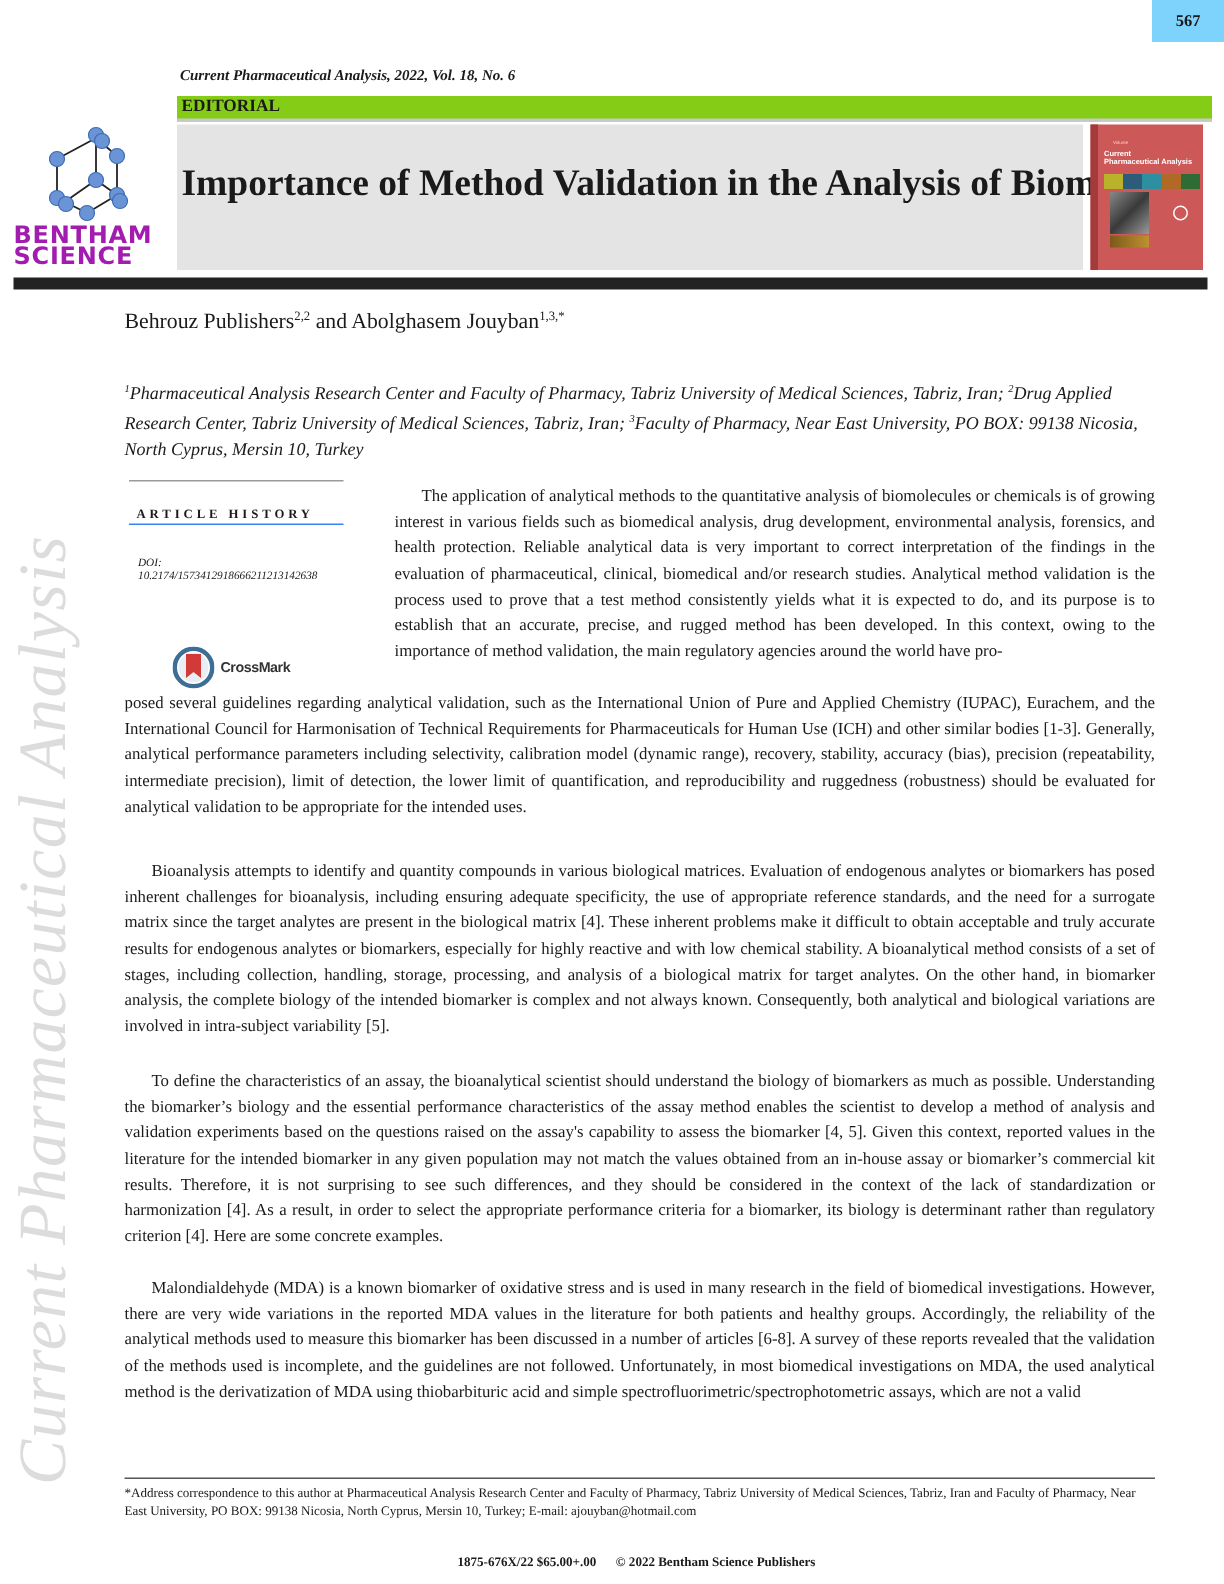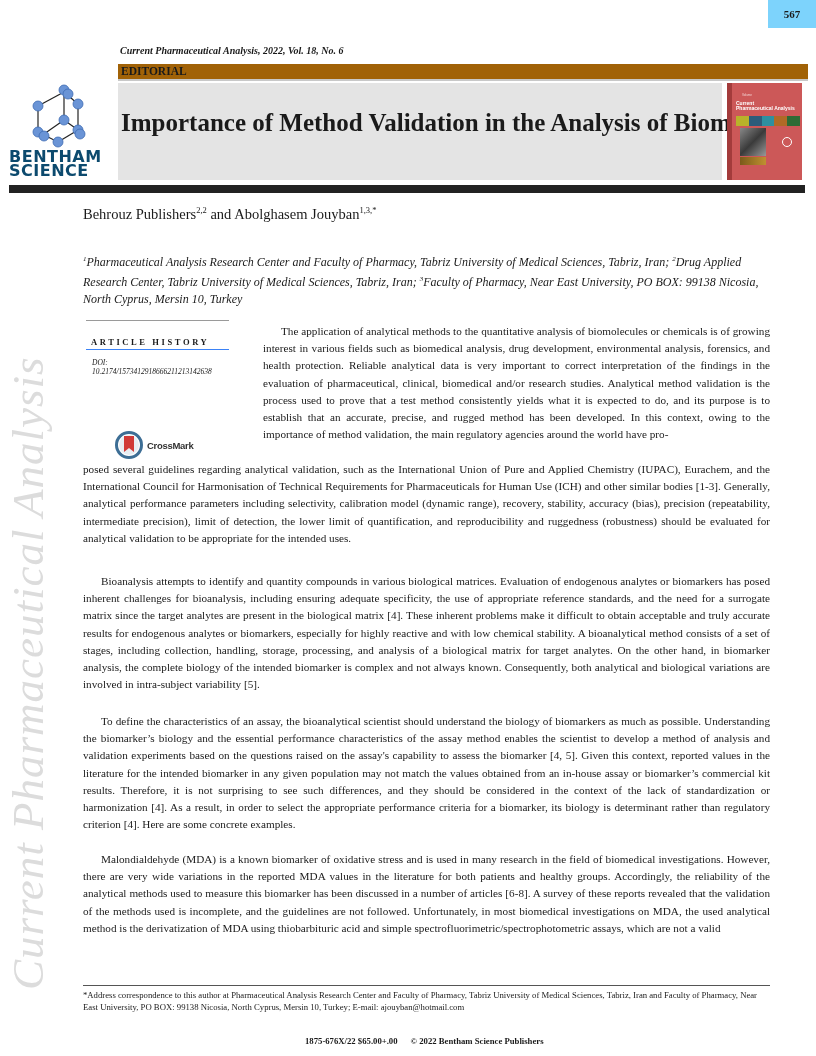--- a/index.html
+++ b/index.html
@@ -12,40 +12,40 @@
       position: absolute; left: 768px; top: 0; width: 48px; height: 28px;
       background: #7dd3fc; font-weight: bold; font-size: 11px;
       display: flex; align-items: center; justify-content: center;
     }
     .journal-line {
       position: absolute; left: 120px; top: 45px; font-size: 10px;
       font-style: italic; font-weight: bold;
     }
     .editorial-bar {
       position: absolute; left: 118px; top: 64px; width: 690px; height: 15px;
-      background: #a16207; border-bottom: 2px solid #c8c8c8;
+      background: #84cc16; border-bottom: 2px solid #c8c8c8;
     }
     .editorial-bar span {
       position: absolute; left: 3px; top: 1px; font-size: 11.5px; font-weight: bold;
     }
     .title-box {
       position: absolute; left: 118px; top: 83px; width: 604px; height: 97px;
       background: #e4e4e4;
     }
     .title-box h1 {
       position: absolute; left: 3px; top: 26px; margin: 0;
       font-size: 25px; font-weight: bold; white-space: nowrap;
     }
     .logo {
       position: absolute; left: 6px; top: 80px; width: 108px; height: 100px;
     }
     .logo .mol { position: absolute; left: 18px; top: 0; }
     .logo .brand {
       position: absolute; left: 3px; top: 70px; font-family: "DejaVu Sans", sans-serif;
-      font-weight: bold; color: #0c4a6e; font-size: 16px; line-height: 14px; letter-spacing: 0.5px;
+      font-weight: bold; color: #a21caf; font-size: 16px; line-height: 14px; letter-spacing: 0.5px;
     }
     .cover {
       position: absolute; left: 727px; top: 83px; width: 75px; height: 97px;
       background: #cc5858; border-left: 5px solid #a33b3b; box-sizing: border-box;
       overflow: hidden;
     }
     .cover .c1 { position:absolute; left:10px; top:10px; font-size:3px; color:#f3d3d3; font-family:"Liberation Sans",sans-serif;}
     .cover .c2 { position:absolute; left:4px; top:18px; font-size:5px; color:#fff; font-family:"Liberation Sans",sans-serif; font-weight:bold; line-height:5px;}
     .cover .strip { position:absolute; left:4px; top:33px; width:64px; height:10px;
       background: linear-gradient(90deg,#b9b22a 0 20%,#2d5c7a 20% 40%,#2d8fa0 40% 60%,#b06a26 60% 80%,#2e6b35 80% 100%);}
@@ -70,21 +70,21 @@
     }
     .history {
       position: absolute; left: 86px; top: 320px; width: 143px;
     }
     .history .rule-top { border-top: 1px solid #9a9a9a; }
     .history .hdr {
       margin-top: 16px; font-size: 8.5px; font-weight: bold; letter-spacing: 2.6px;
       padding: 0 0 2px 5px; border-bottom: 1px solid #3b82f6;
     }
     .history .dates { margin-top: 16px; padding-left: 6px; font-size: 7.5px; line-height: 9px; }
-    .history .doi { margin-top: 8px; padding-left: 6px; font-size: 7.5px; line-height: 9px; font-style: italic; }
+    .history .doi { margin-top: 20px; padding-left: 6px; font-size: 7.5px; line-height: 9px; font-style: italic; }
     .crossmark {
       position: absolute; left: 115px; top: 430px; height: 30px; display: flex; align-items: center;
     }
     .crossmark span { font-family: "Liberation Sans", sans-serif; font-size: 9.5px; font-weight: bold; color: #333; letter-spacing: -0.3px; margin-left: 4px;}
     .body-text {
       position: absolute; font-size: 11.2px; line-height: 17.2px; text-align: justify;
       color: #1a1a1a;
     }
     .p-first-top { left: 263px; top: 323px; width: 507px; text-indent: 18px; }
     .p-first-rest { left: 83px; top: 461px; width: 687px; }

